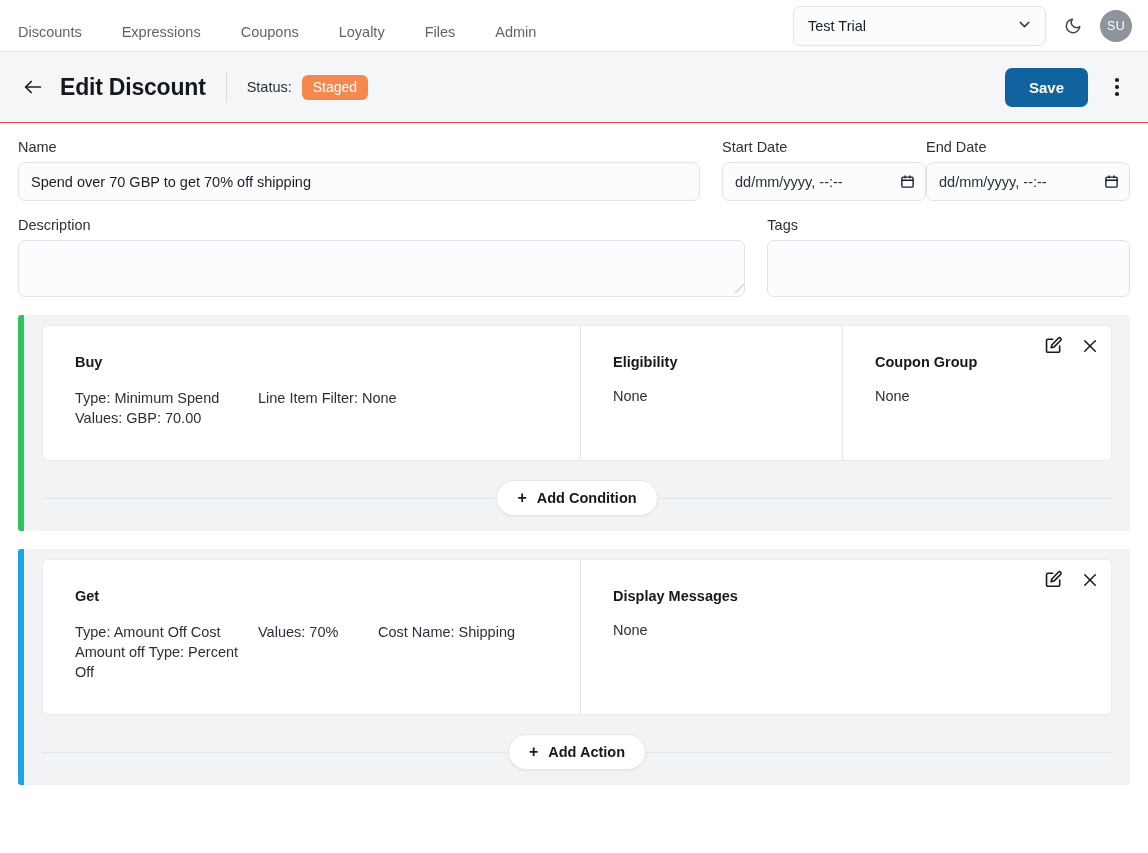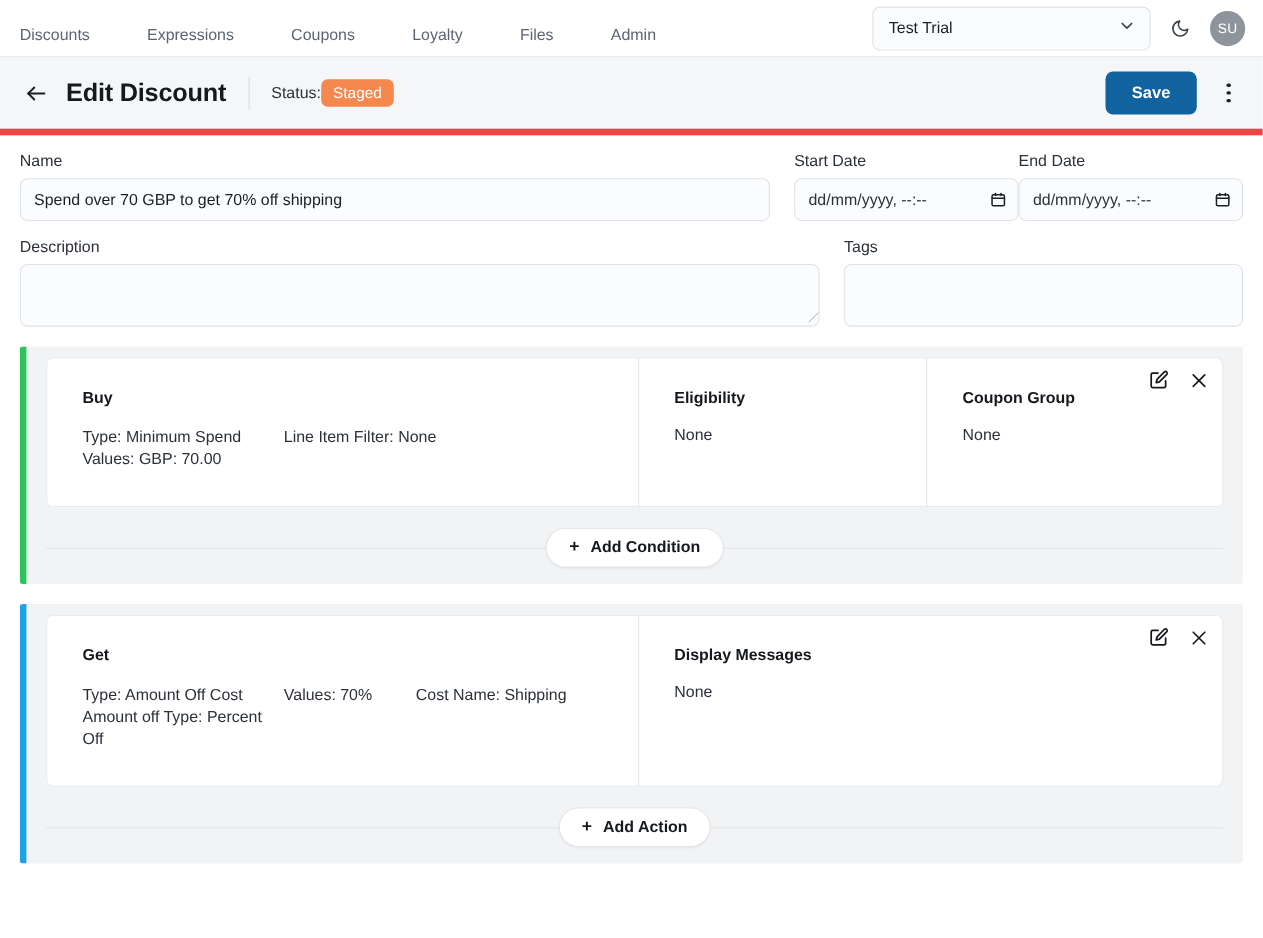--- a/index.html
+++ b/index.html
@@ -15,21 +15,21 @@
   
   .topnav {
     height: 52px;
     background: #ffffff;
     border-bottom: 1px solid #e6e8eb;
     display: flex;
     align-items: center;
     padding: 0 16px 0 18px;
     position: relative;
   }
-  .nav-links { display: flex; align-items: center; gap: 12px; margin-top: 12px; }
+  .nav-links { display: flex; align-items: center; gap: 0px; margin-top: 12px; }
   .nav-link {
     font-size: 14.5px;
     color: #5b6570;
     padding: 6px 20px;
     cursor: pointer;
     white-space: nowrap;
   }
   .nav-link:first-child { padding-left: 0; }
   .nav-right {
     margin-left: auto;
@@ -61,33 +61,33 @@
     background: #8d949c; color: #ffffff;
     display: flex; align-items: center; justify-content: center;
     font-size: 12.5px; letter-spacing: .3px;
     cursor: pointer; user-select: none;
   }
 
   
   .pagehead {
     height: 71px;
     background: #f4f6f8;
-    border-bottom: 6px solid #ef4444;
+    border-bottom: 1px solid #ef4444;
     display: flex;
     align-items: center;
     padding: 0 16px 0 18px;
   }
   .back-arrow {
     width: 30px; height: 30px;
     display: flex; align-items: center; justify-content: center;
     cursor: pointer; color: #1b1f24; margin-right: 12px;
   }
   .page-title { font-size: 23px; font-weight: bold; color: #15181c; letter-spacing: -.2px; }
   .head-div { width: 1px; height: 30px; background: #d6dade; margin: 0 20px; }
-  .status-label { font-size: 14.5px; color: #2b3138; margin-right: 0; }
+  .status-label { font-size: 14.5px; color: #2b3138; margin-right: 10px; }
   .badge {
     background: #f4884e; color: #ffffff;
     font-size: 14px; padding: 4px 11px 5px;
     border-radius: 6px;
   }
   .head-right { margin-left: auto; display: flex; align-items: center; gap: 6px; }
   .save-btn {
     background: #11639f; color: #ffffff;
     font-size: 15px; font-weight: bold;
     border: none; border-radius: 7px;

